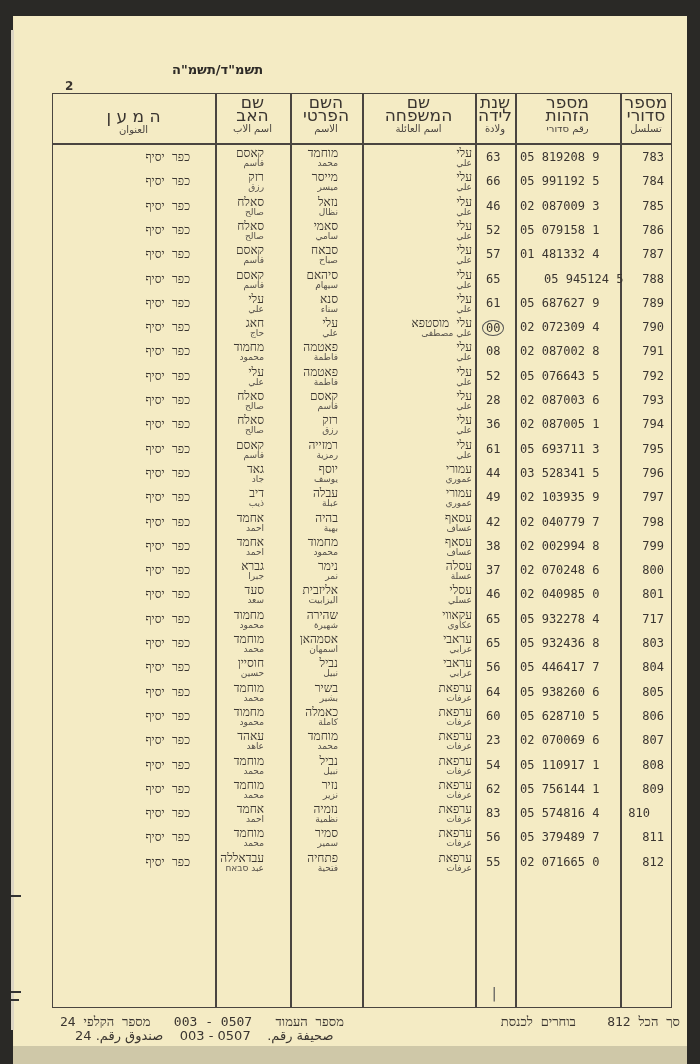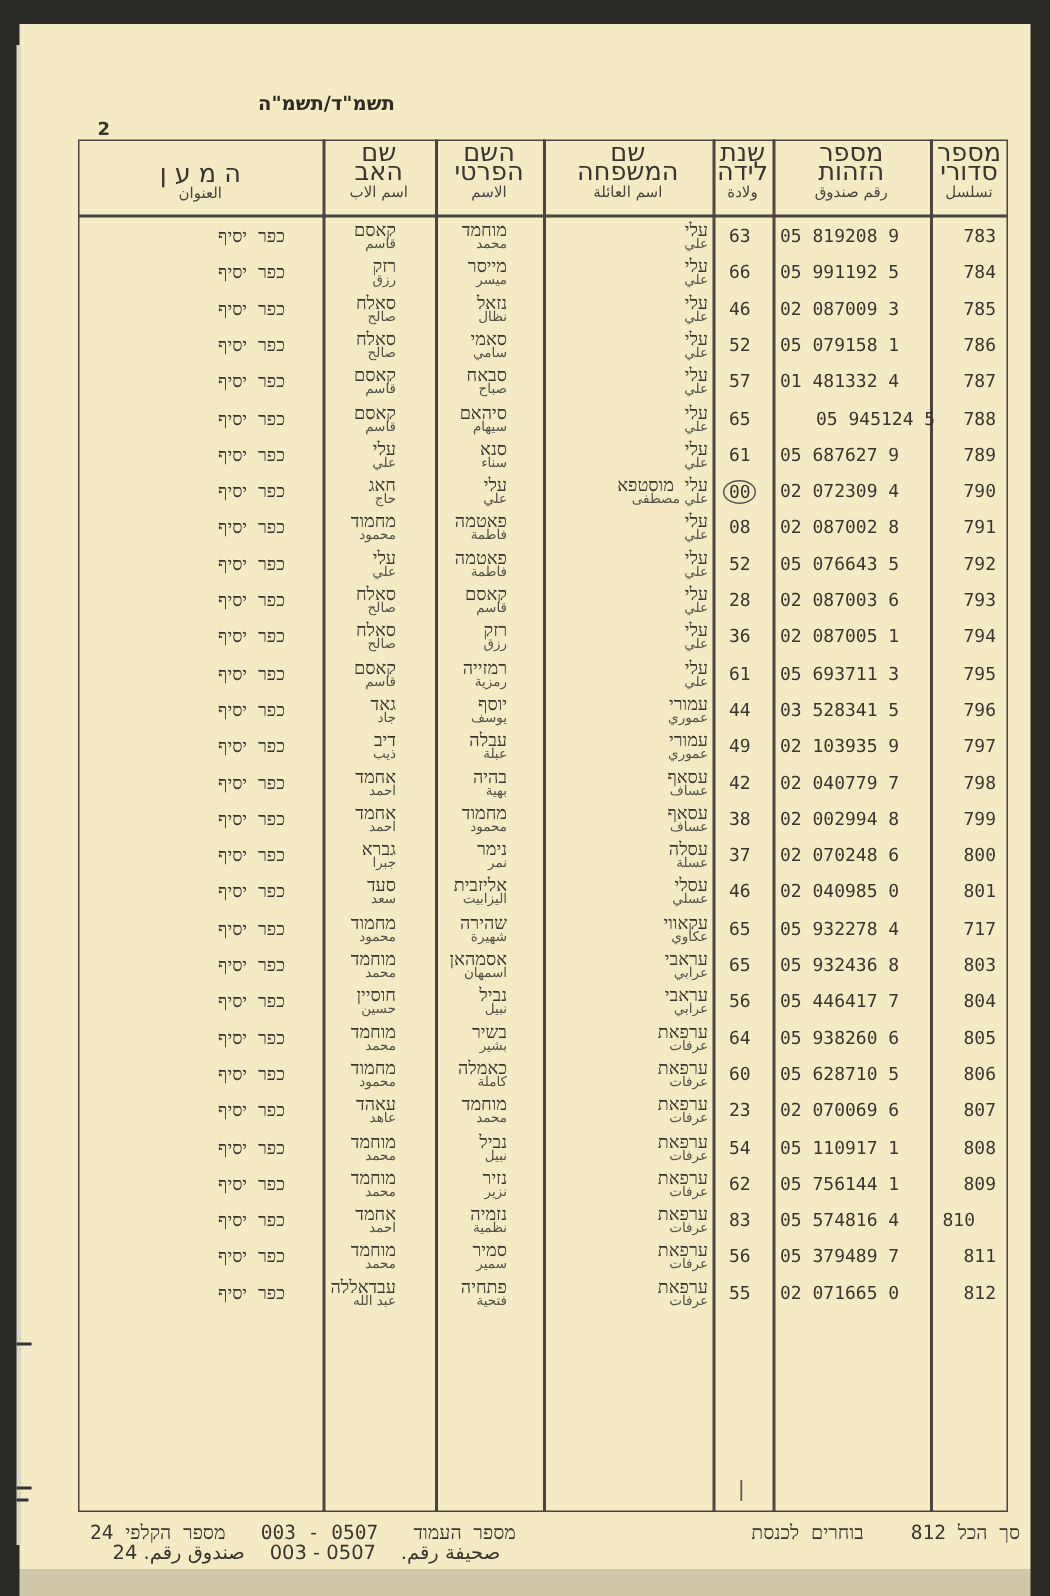--- a/index.html
+++ b/index.html
@@ -74,21 +74,21 @@
 <div class="hline"></div>
 
 <div class="hdr" style="left:620px; width:52px">
   <span class="he">מספר</span>
   <span class="he">סדורי</span>
   <span class="ar">تسلسل</span>
 </div>
 <div class="hdr" style="left:515px; width:105px">
   <span class="he">מספר</span>
   <span class="he">הזהות</span>
-  <span class="ar">رقم صندوق</span>
+  <span class="ar">رقم סדורי</span>
 </div>
 <div class="hdr" style="left:475px; width:40px">
   <span class="he">שנת</span>
   <span class="he">לידה</span>
   <span class="ar">ولادة</span>
 </div>
 <div class="hdr" style="left:362px; width:113px">
   <span class="he">שם</span>
   <span class="he">המשפחה</span>
   <span class="ar">اسم العائلة</span>
@@ -459,21 +459,21 @@
   </div>
     <div class="row" style="top: 849.7px;">
     <span class="cell num" style="right:8px">812</span>
     <span class="cell num" style="left:468px">02 071665 0</span>
     <span class="cell num" style="left:434px">55</span>
     <span class="cell he-name" style="right:200px">ערפאת</span>
     <span class="cell ar-name" style="right:200px">عرفات</span>
     <span class="cell he-name" style="right:334px">פתחיה</span>
     <span class="cell ar-name" style="right:334px">فتحية</span>
     <span class="cell he-name" style="right:408px">עבדאללה</span>
-    <span class="cell ar-name" style="right:408px">عبد الله</span>
+    <span class="cell ar-name" style="right:408px">عبد סבאח</span>
     <span class="cell addr" style="right:482px">כפר יסיף</span>
   </div>
   </div>
 
 <div class="mark" style="left:490px; top:985px; font-size:14px">|</div>
 
 <div class="footer-line" style="right:20px; top:1014px">
   <span>סך הכל</span>
   <span>812</span>
   &nbsp;&nbsp;

